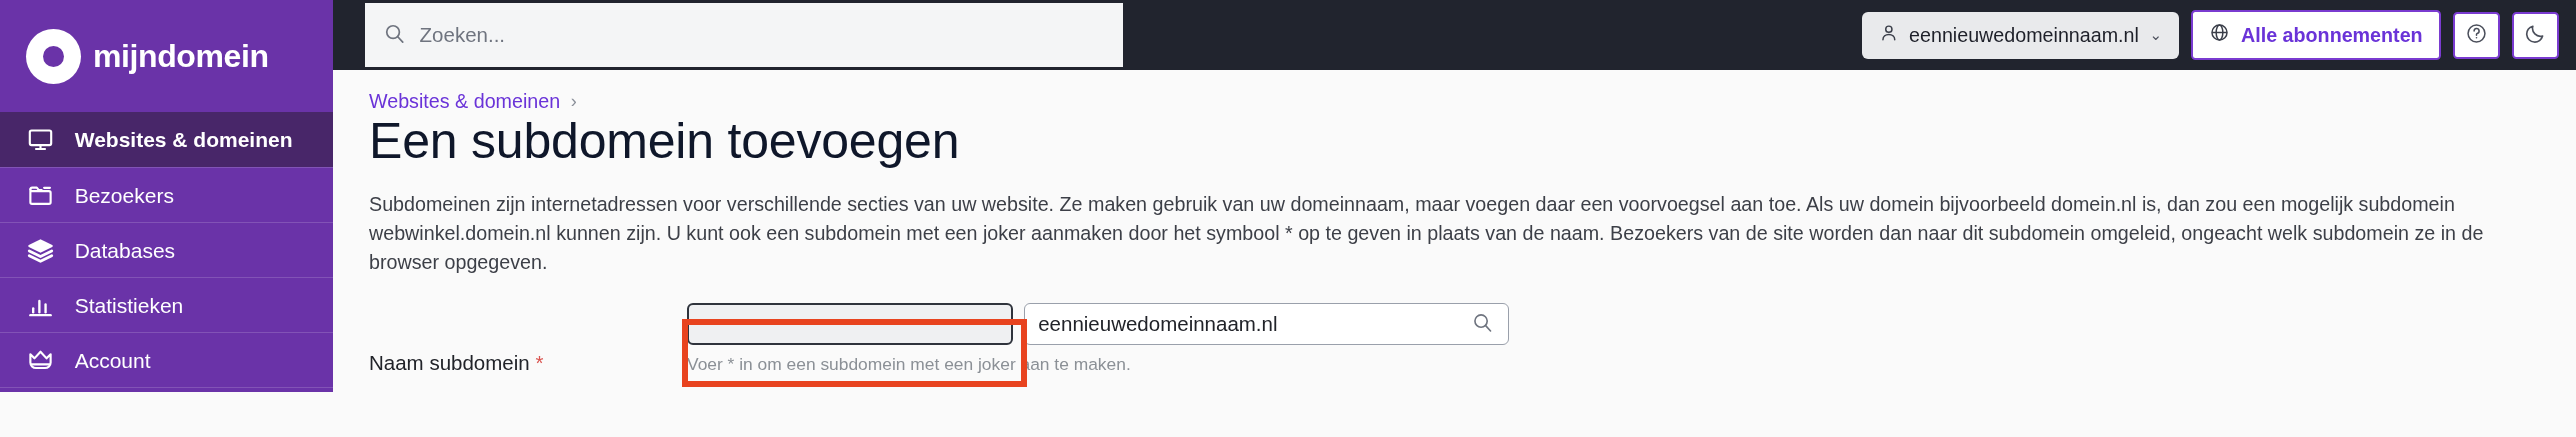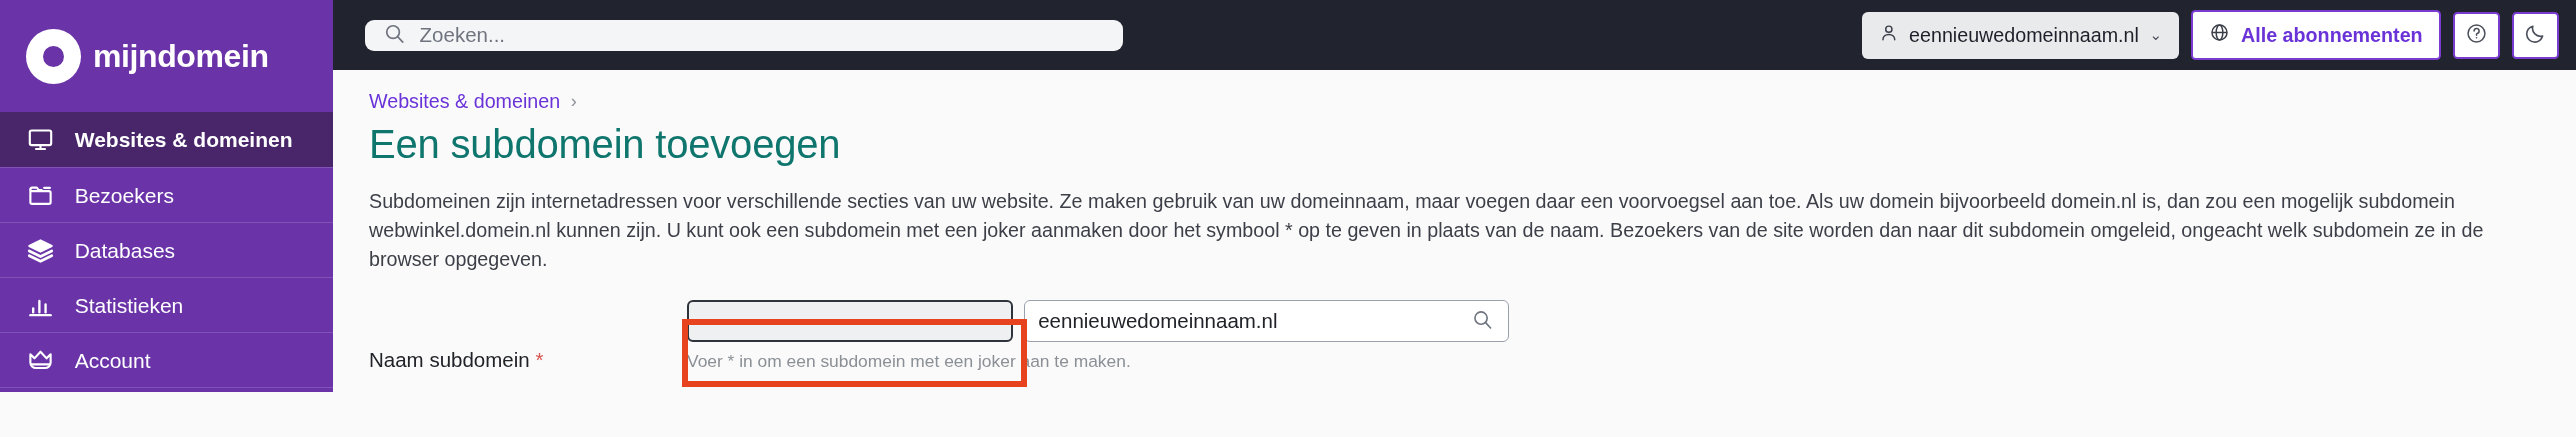--- a/index.html
+++ b/index.html
@@ -69,23 +69,23 @@
 
   
   .topbar {
     height: 70px; flex: 0 0 70px;
     background: #21242e;
     display: flex; align-items: center;
     padding: 0 16.7px 0 32px;
     position: relative;
   }
   .search-box {
-    width: 758px; height: 31px;
+    width: 758px; height: 64px;
     background: #f4f5f6;
-    border-radius: 9px;
+    border-radius: 0;
     display: flex; align-items: center;
     padding: 0 18px; gap: 13.6px;
     flex: 0 0 758px;
   }
   .search-box input {
     border: 0; outline: 0; background: transparent;
     font-family: "Liberation Sans", sans-serif;
     font-size: 20.5px; color: #5a5f6b;
     width: 100%;
   }
@@ -124,22 +124,22 @@
     padding: 19.7px 30px 0 36px;
     position: relative;
     overflow: hidden;
   }
   .crumb { display:flex; align-items:center; gap: 10.6px; }
   .crumb a {
     color: #6a33d8; font-size: 19.7px; text-decoration: none; cursor: pointer;
   }
   .crumb .sep { color: #8a8f99; font-size: 18px; }
   .page-title {
-    margin-top: 9px;
-    font-size: 40px; font-weight: 400; color: #0f766e;
+    margin-top: 1px;
+    font-size: 50px; font-weight: 400; color: #0f172a;
     letter-spacing: -0.2px;
     line-height: 1.1;
   }
   .intro {
     margin-top: 21px;
     font-size: 19.7px; line-height: 1.48; color: #3c3f47;
     max-width: 2182px;
   }
 
   

